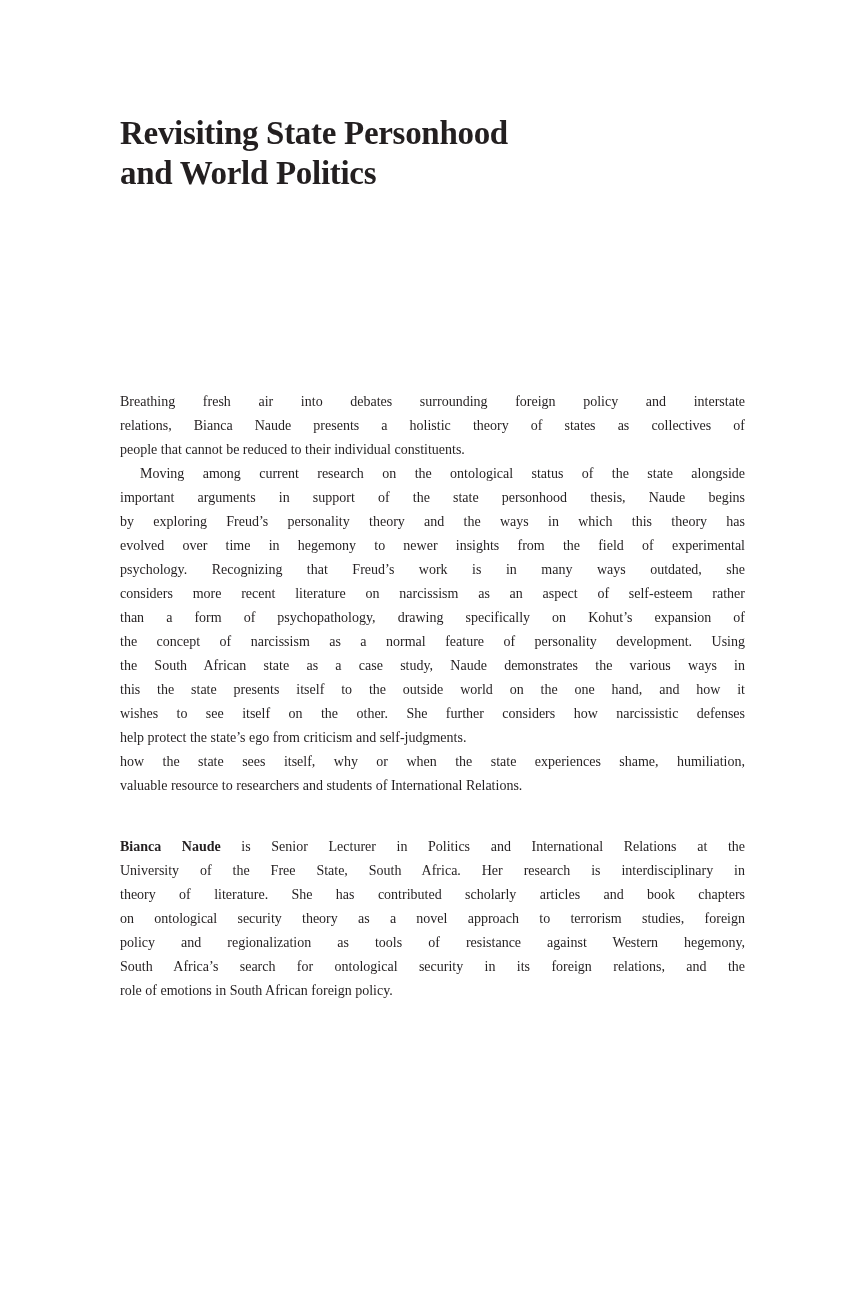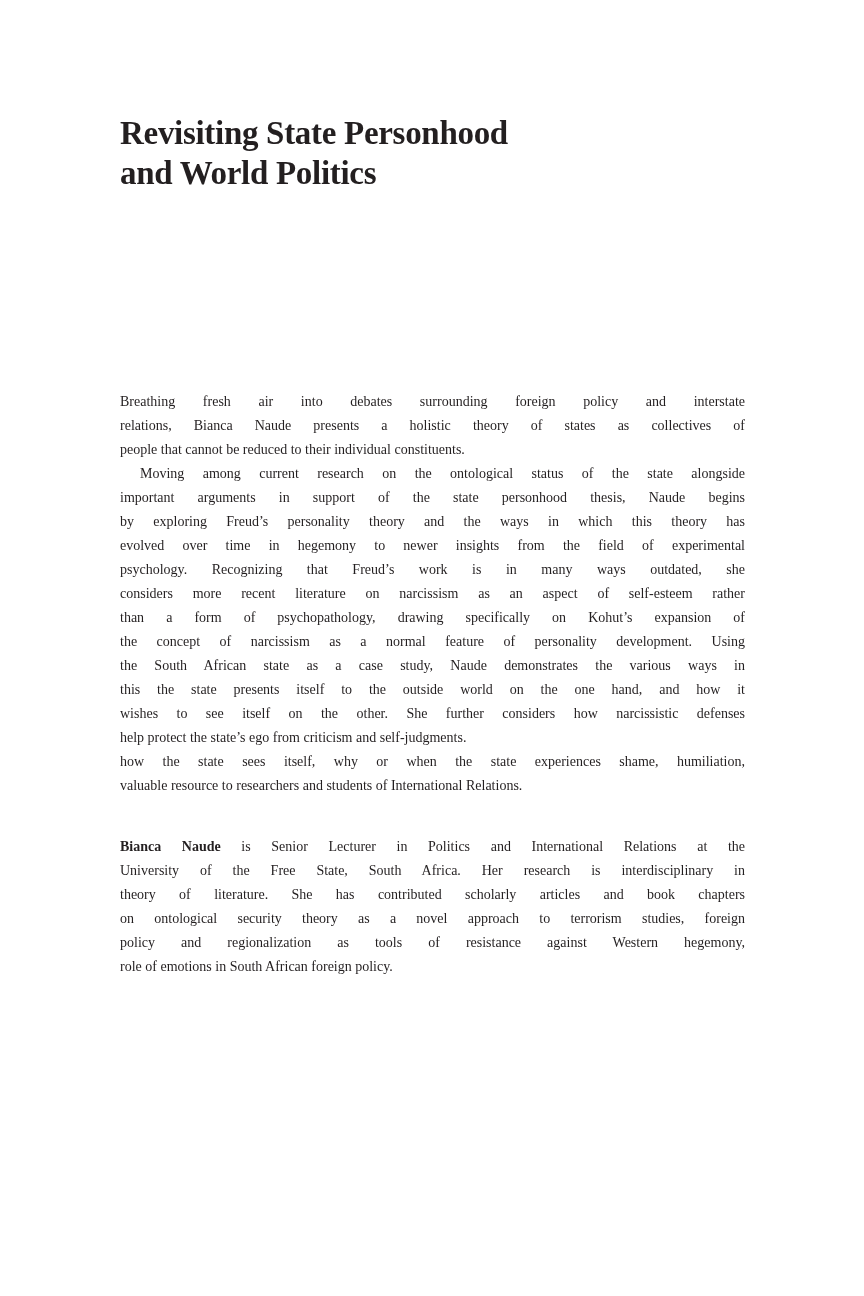--- a/index.html
+++ b/index.html
@@ -95,16 +95,17 @@
     <span class="line">how the state sees itself, why or when the state experiences shame, humiliation,</span>
     <span class="line last">valuable resource to researchers and students of International Relations.</span>
   </div>
 
   <div class="body-block" id="bio">
     <span class="line"><span class="bold">Bianca Naude</span><span> is Senior Lecturer in Politics and International Relations at the</span></span>
     <span class="line">University of the Free State, South Africa. Her research is interdisciplinary in</span>
     <span class="line">theory of literature. She has contributed scholarly articles and book chapters</span>
     <span class="line">on ontological security theory as a novel approach to terrorism studies, foreign</span>
     <span class="line">policy and regionalization as tools of resistance against Western hegemony,</span>
+    <span class="line">South Africa’s search for ontological security in its foreign relations, and the</span>
     <span class="line last">role of emotions in South African foreign policy.</span>
   </div>
 
 </div>
 
 </body></html>

